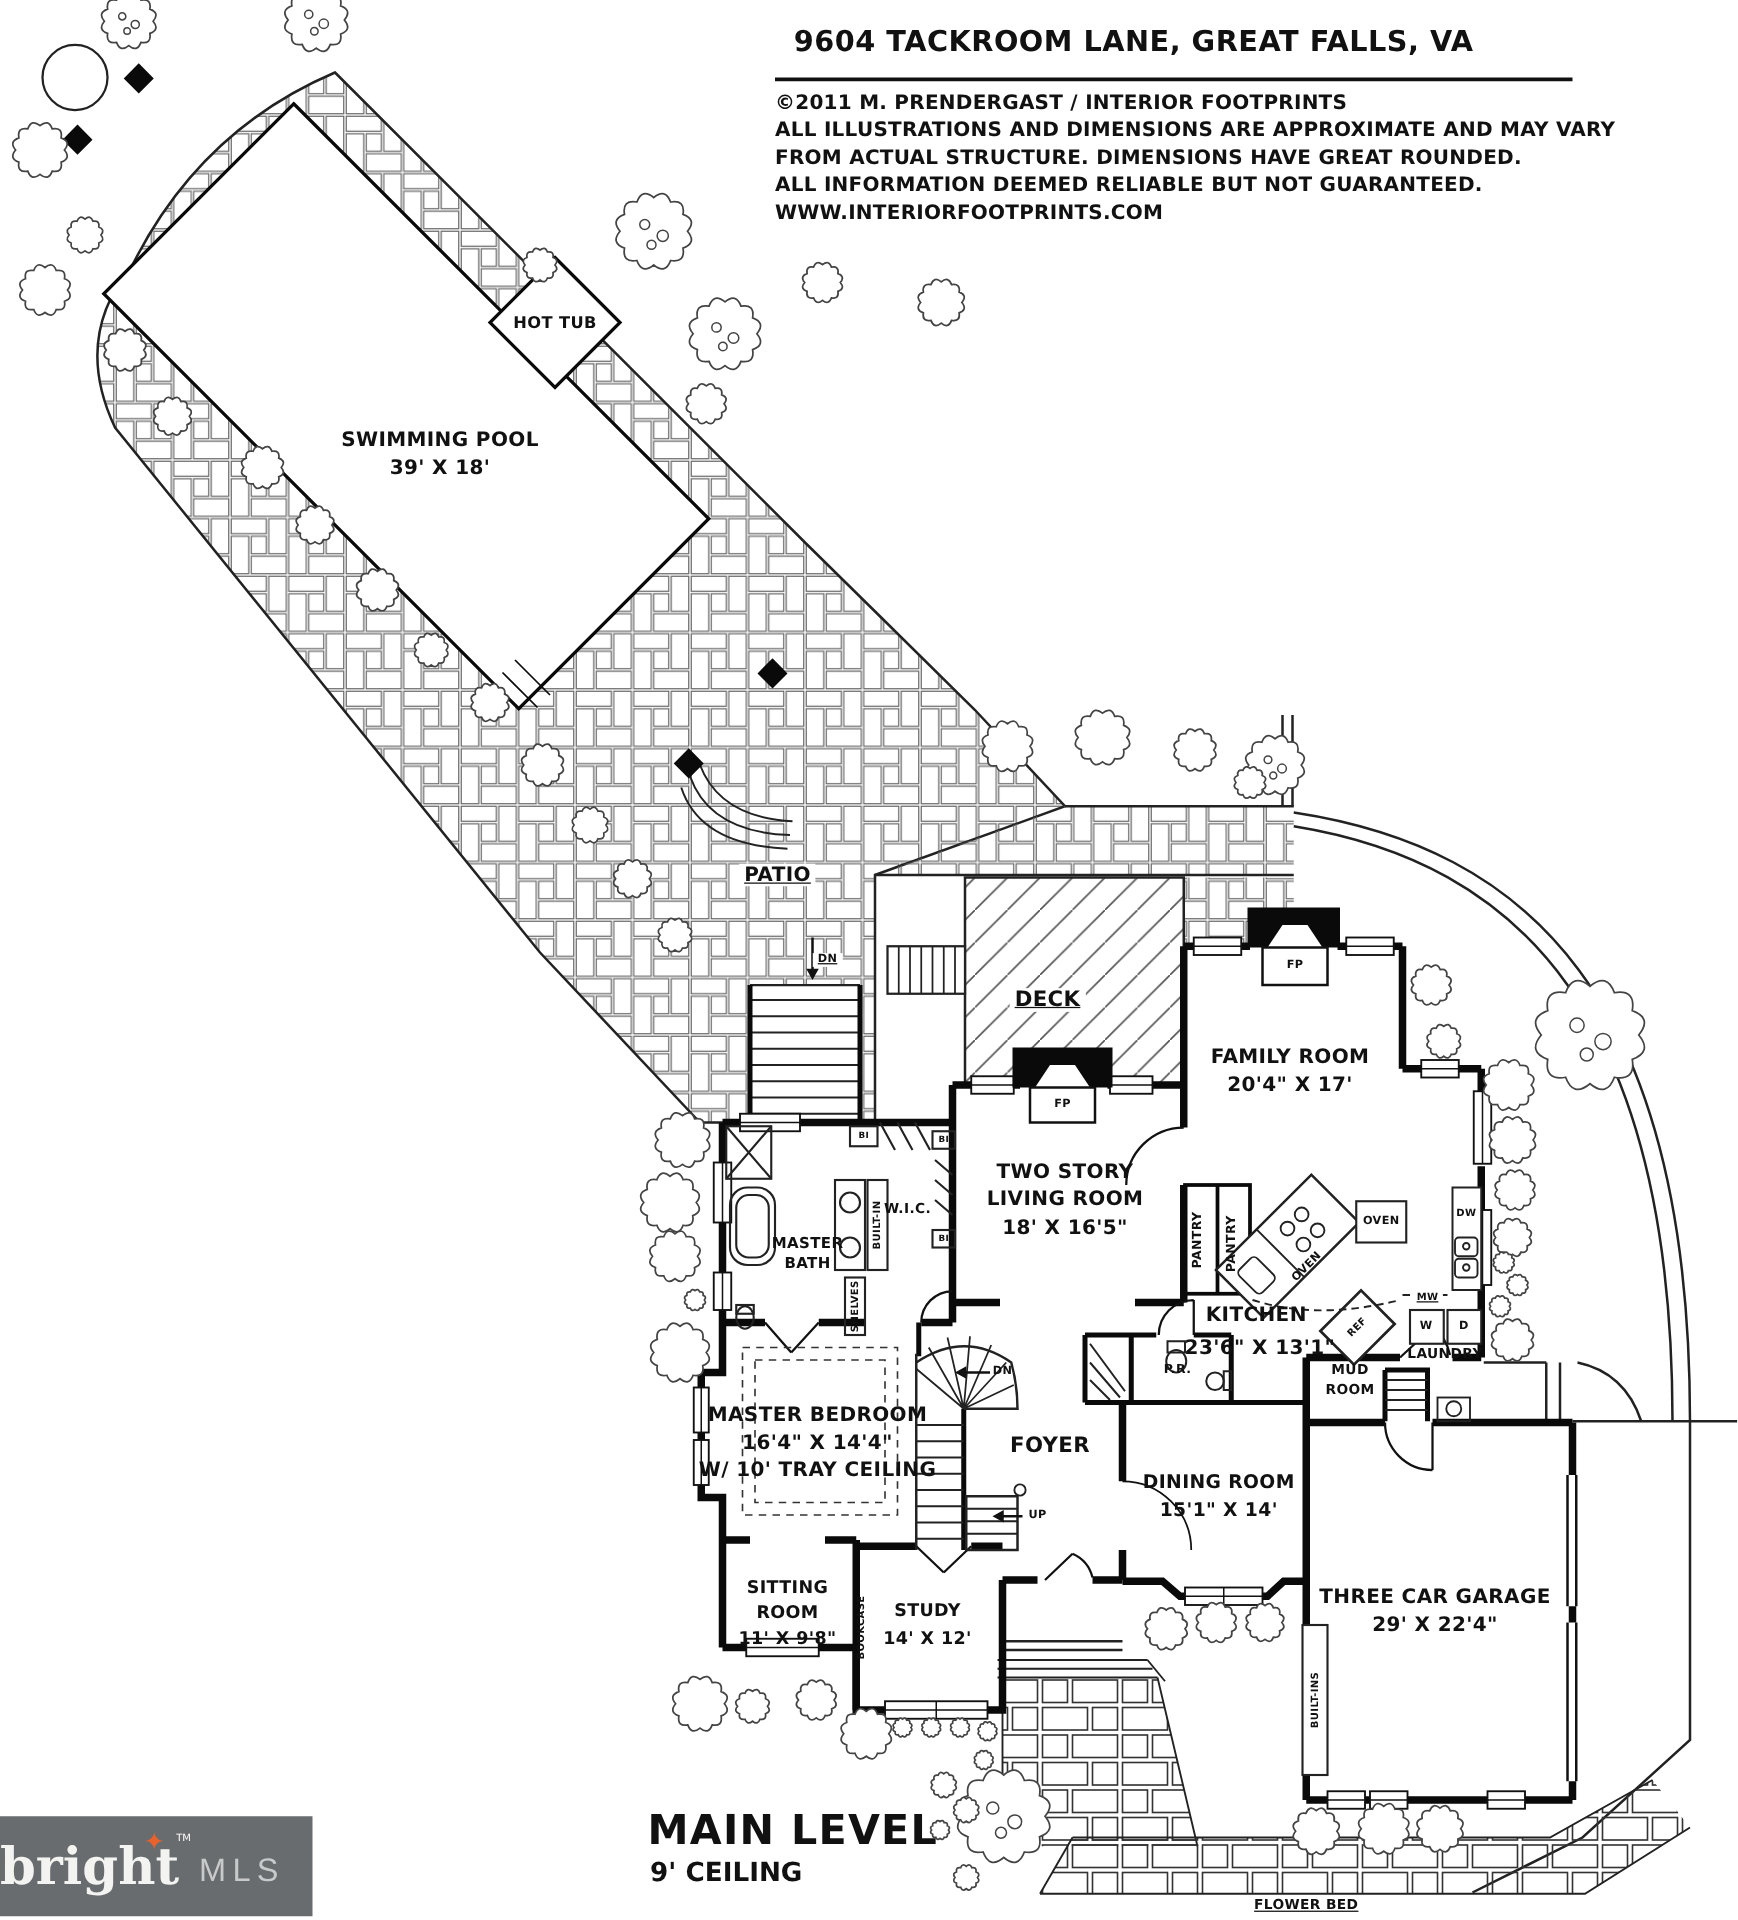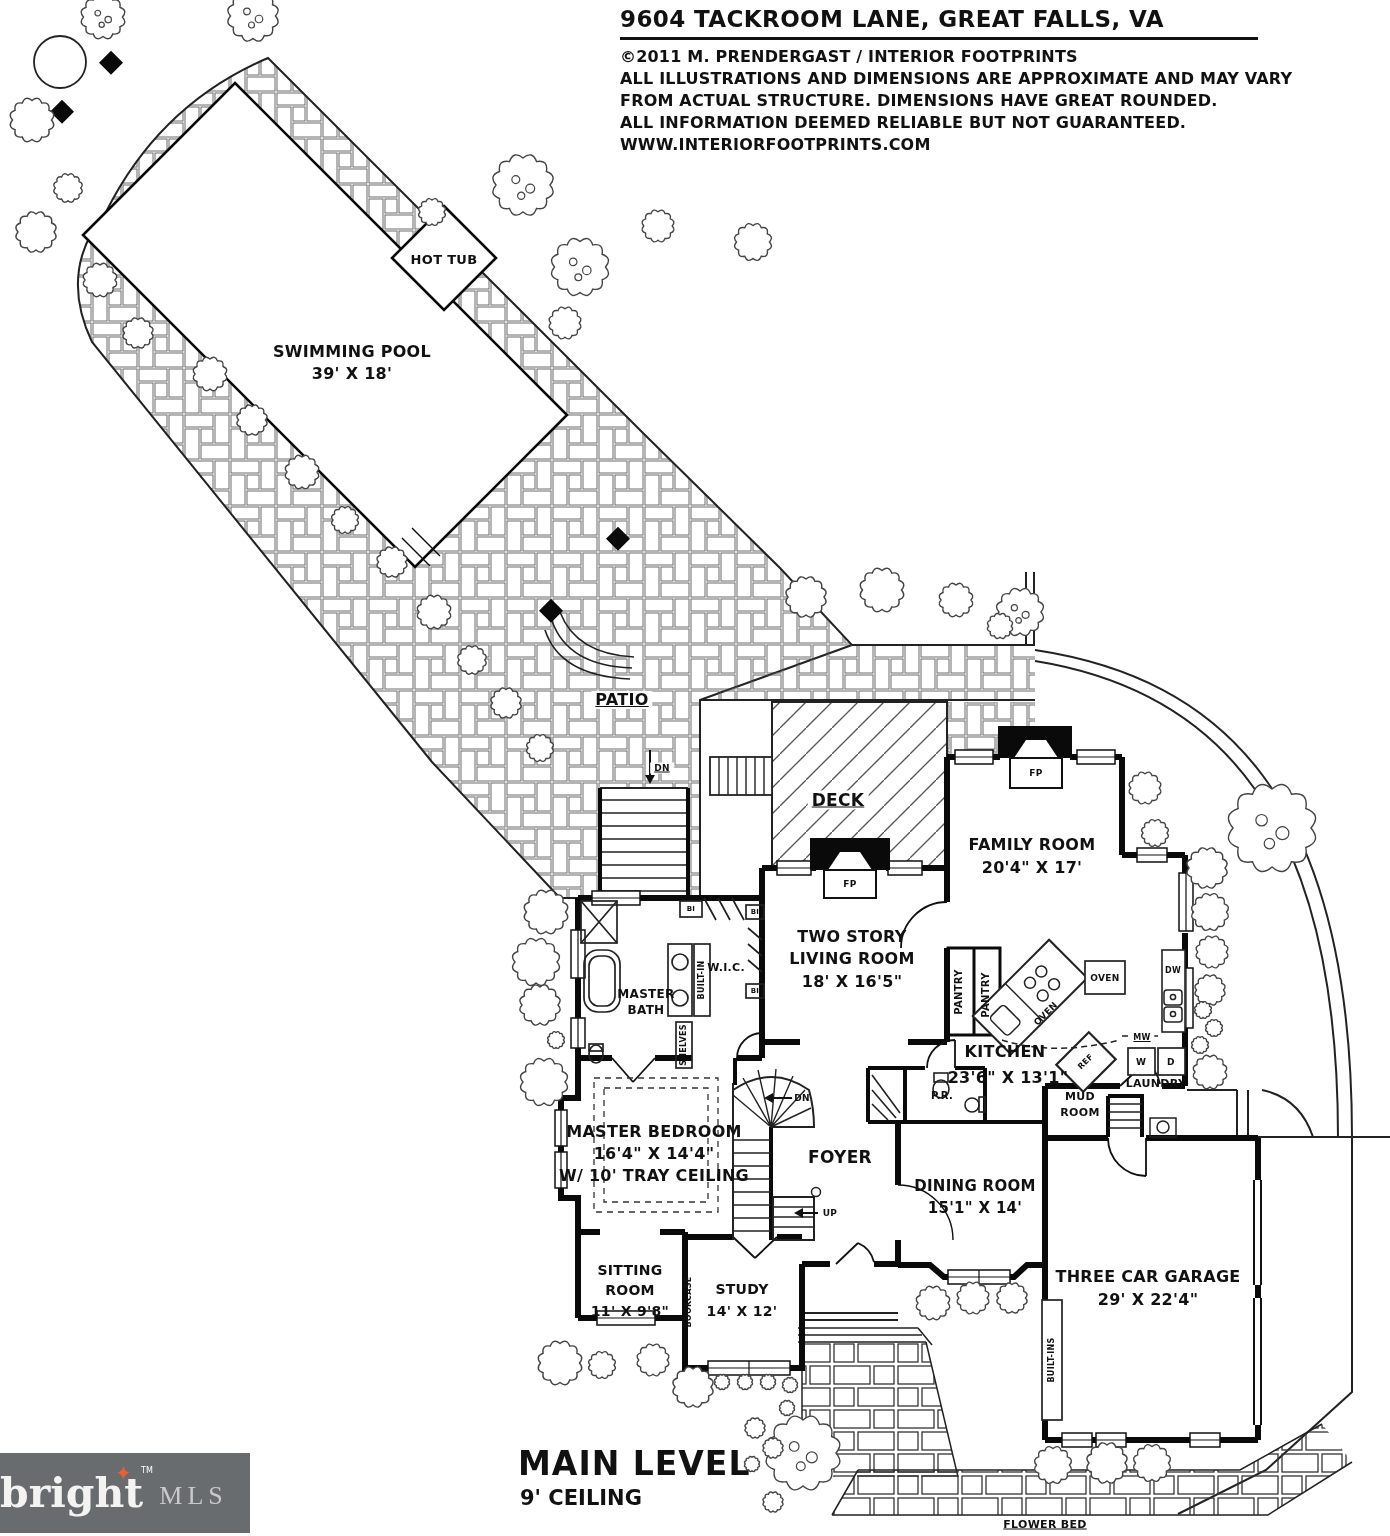--- a/index.html
+++ b/index.html
@@ -1,40 +1,40 @@
 <!DOCTYPE html>
 <html><head>
 <meta charset="utf-8">
 <style>
   html,body{margin:0;padding:0;background:#fff;}
   .page{position:relative;width:1390px;height:1536px;background:#fff;overflow:hidden;
         font-family:"DejaVu Sans",sans-serif;color:#111;}
   svg.plan{position:absolute;left:0;top:0;}
   
   .hdr{position:absolute;left:620px;top:6px;width:680px;}
-  .hdr h1{margin:0;font-size:23px;font-weight:700;letter-spacing:.4px;}
+  .hdr h1{margin:15px;font-size:23px;font-weight:700;letter-spacing:.4px;}
   .hdr .rule{width:638px;height:3px;background:#111;margin:5px 0 7px;}
   .hdr p{margin:3px 0;font-size:16px;font-weight:700;letter-spacing:.2px;}
   
   .lbl{position:absolute;transform:translate(-50%,-50%);white-space:nowrap;
        font-weight:700;letter-spacing:.3px;line-height:1;}
   .lbl.v{transform:translate(-50%,-50%) rotate(-90deg);}
   .lbl.d{transform:translate(-50%,-50%) rotate(-45deg);}
   .lbl.bgw{background:#fff;padding:1px 4px;text-decoration:underline;}
   
   .level{position:absolute;left:518px;top:1444px;font-size:33px;font-weight:700;letter-spacing:1px;text-align:right;}
   .ceil{position:absolute;left:520px;top:1486px;font-size:21px;font-weight:700;}
   
   .logo{position:absolute;left:0;top:1453px;width:250px;height:80px;background:#696C6E;
         display:flex;align-items:center;padding-left:0;box-sizing:border-box;}
   .brand{position:relative;font-family:"DejaVu Serif",serif;font-weight:700;font-size:41px;
          color:#f3f3f1;line-height:1;}
   .star{position:absolute;left:115px;top:-10px;font-size:20px;color:#E8622D;font-family:"DejaVu Sans",sans-serif;}
   .tm{position:absolute;left:141px;top:-6px;font-size:8px;color:#fff;font-family:"DejaVu Sans",sans-serif;font-weight:400;}
-  .mls{font-family:Liberation Serif, serif;font-size:26px;font-weight:400;color:#C7C9CA;
+  .mls{font-family:Liberation Sans, sans-serif;font-size:26px;font-weight:400;color:#C7C9CA;
        letter-spacing:5px;margin-left:16px;margin-top:6px;}
 </style>
 </head>
 <body>
 
 <div class="page">
 
 <svg class="plan" width="1390" height="1536" viewBox="0 0 1390 1536">
   <defs>
     <pattern id="pav" width="46" height="46" patternUnits="userSpaceOnUse">

